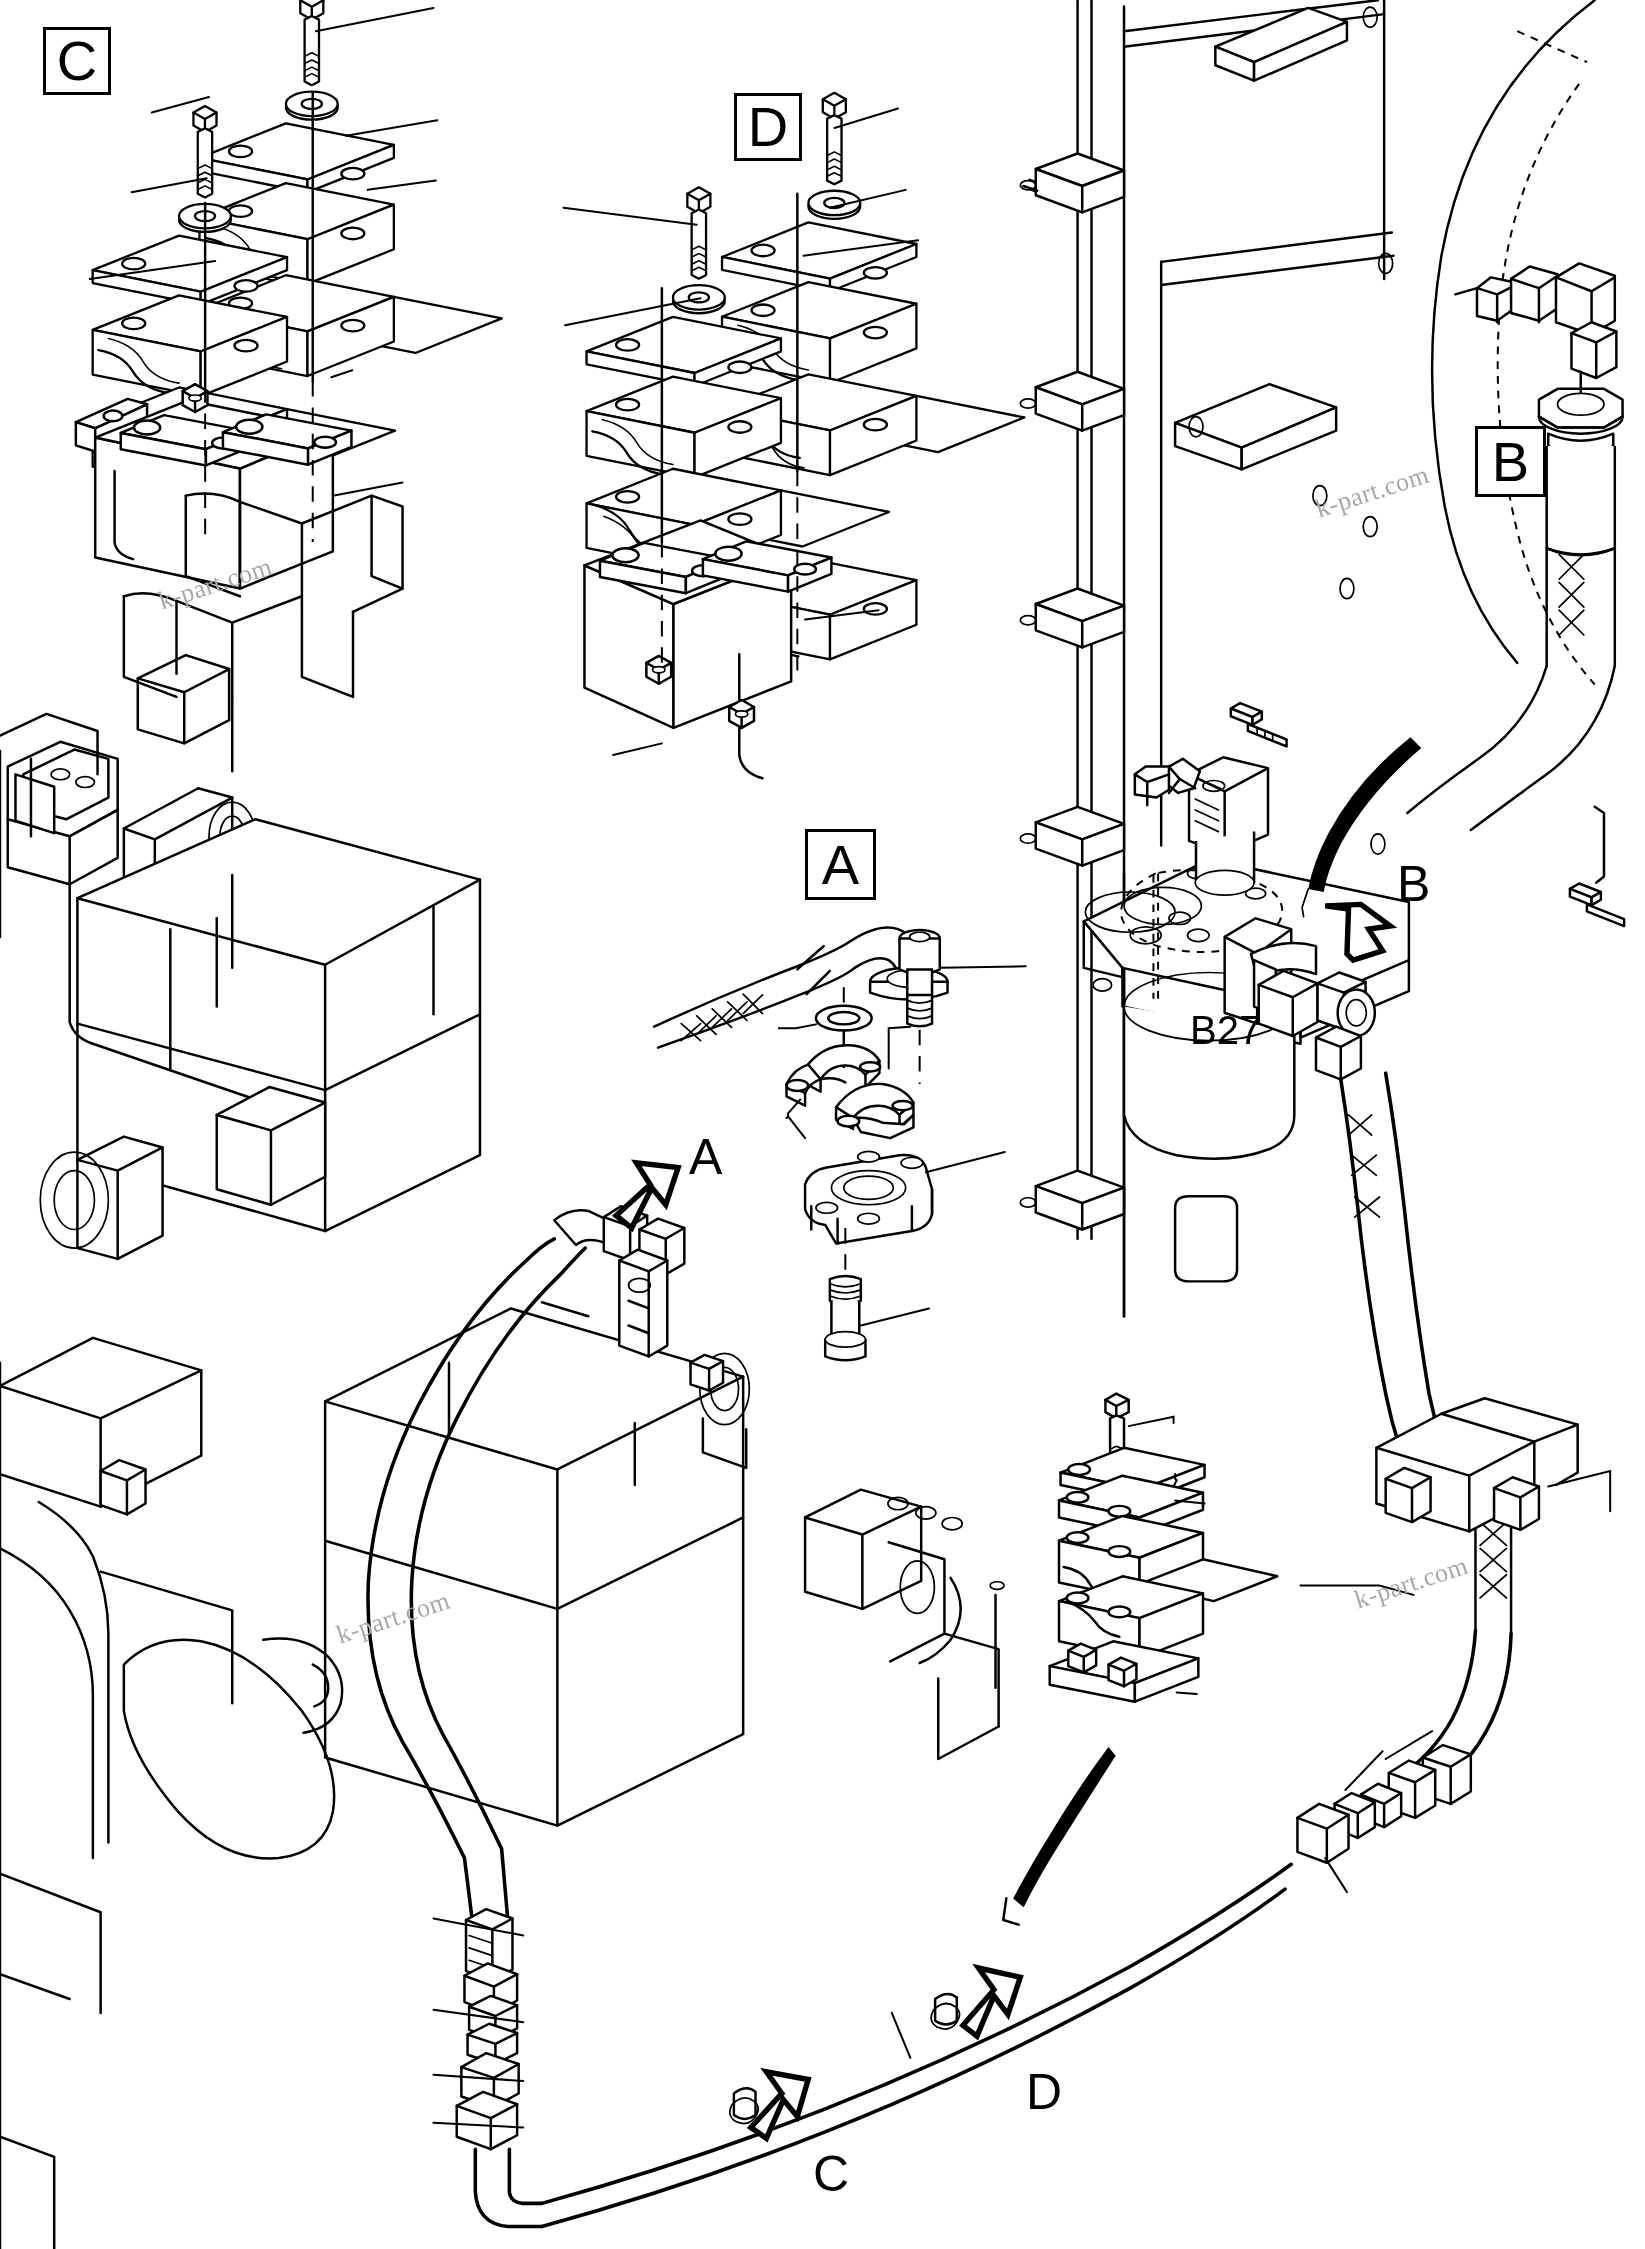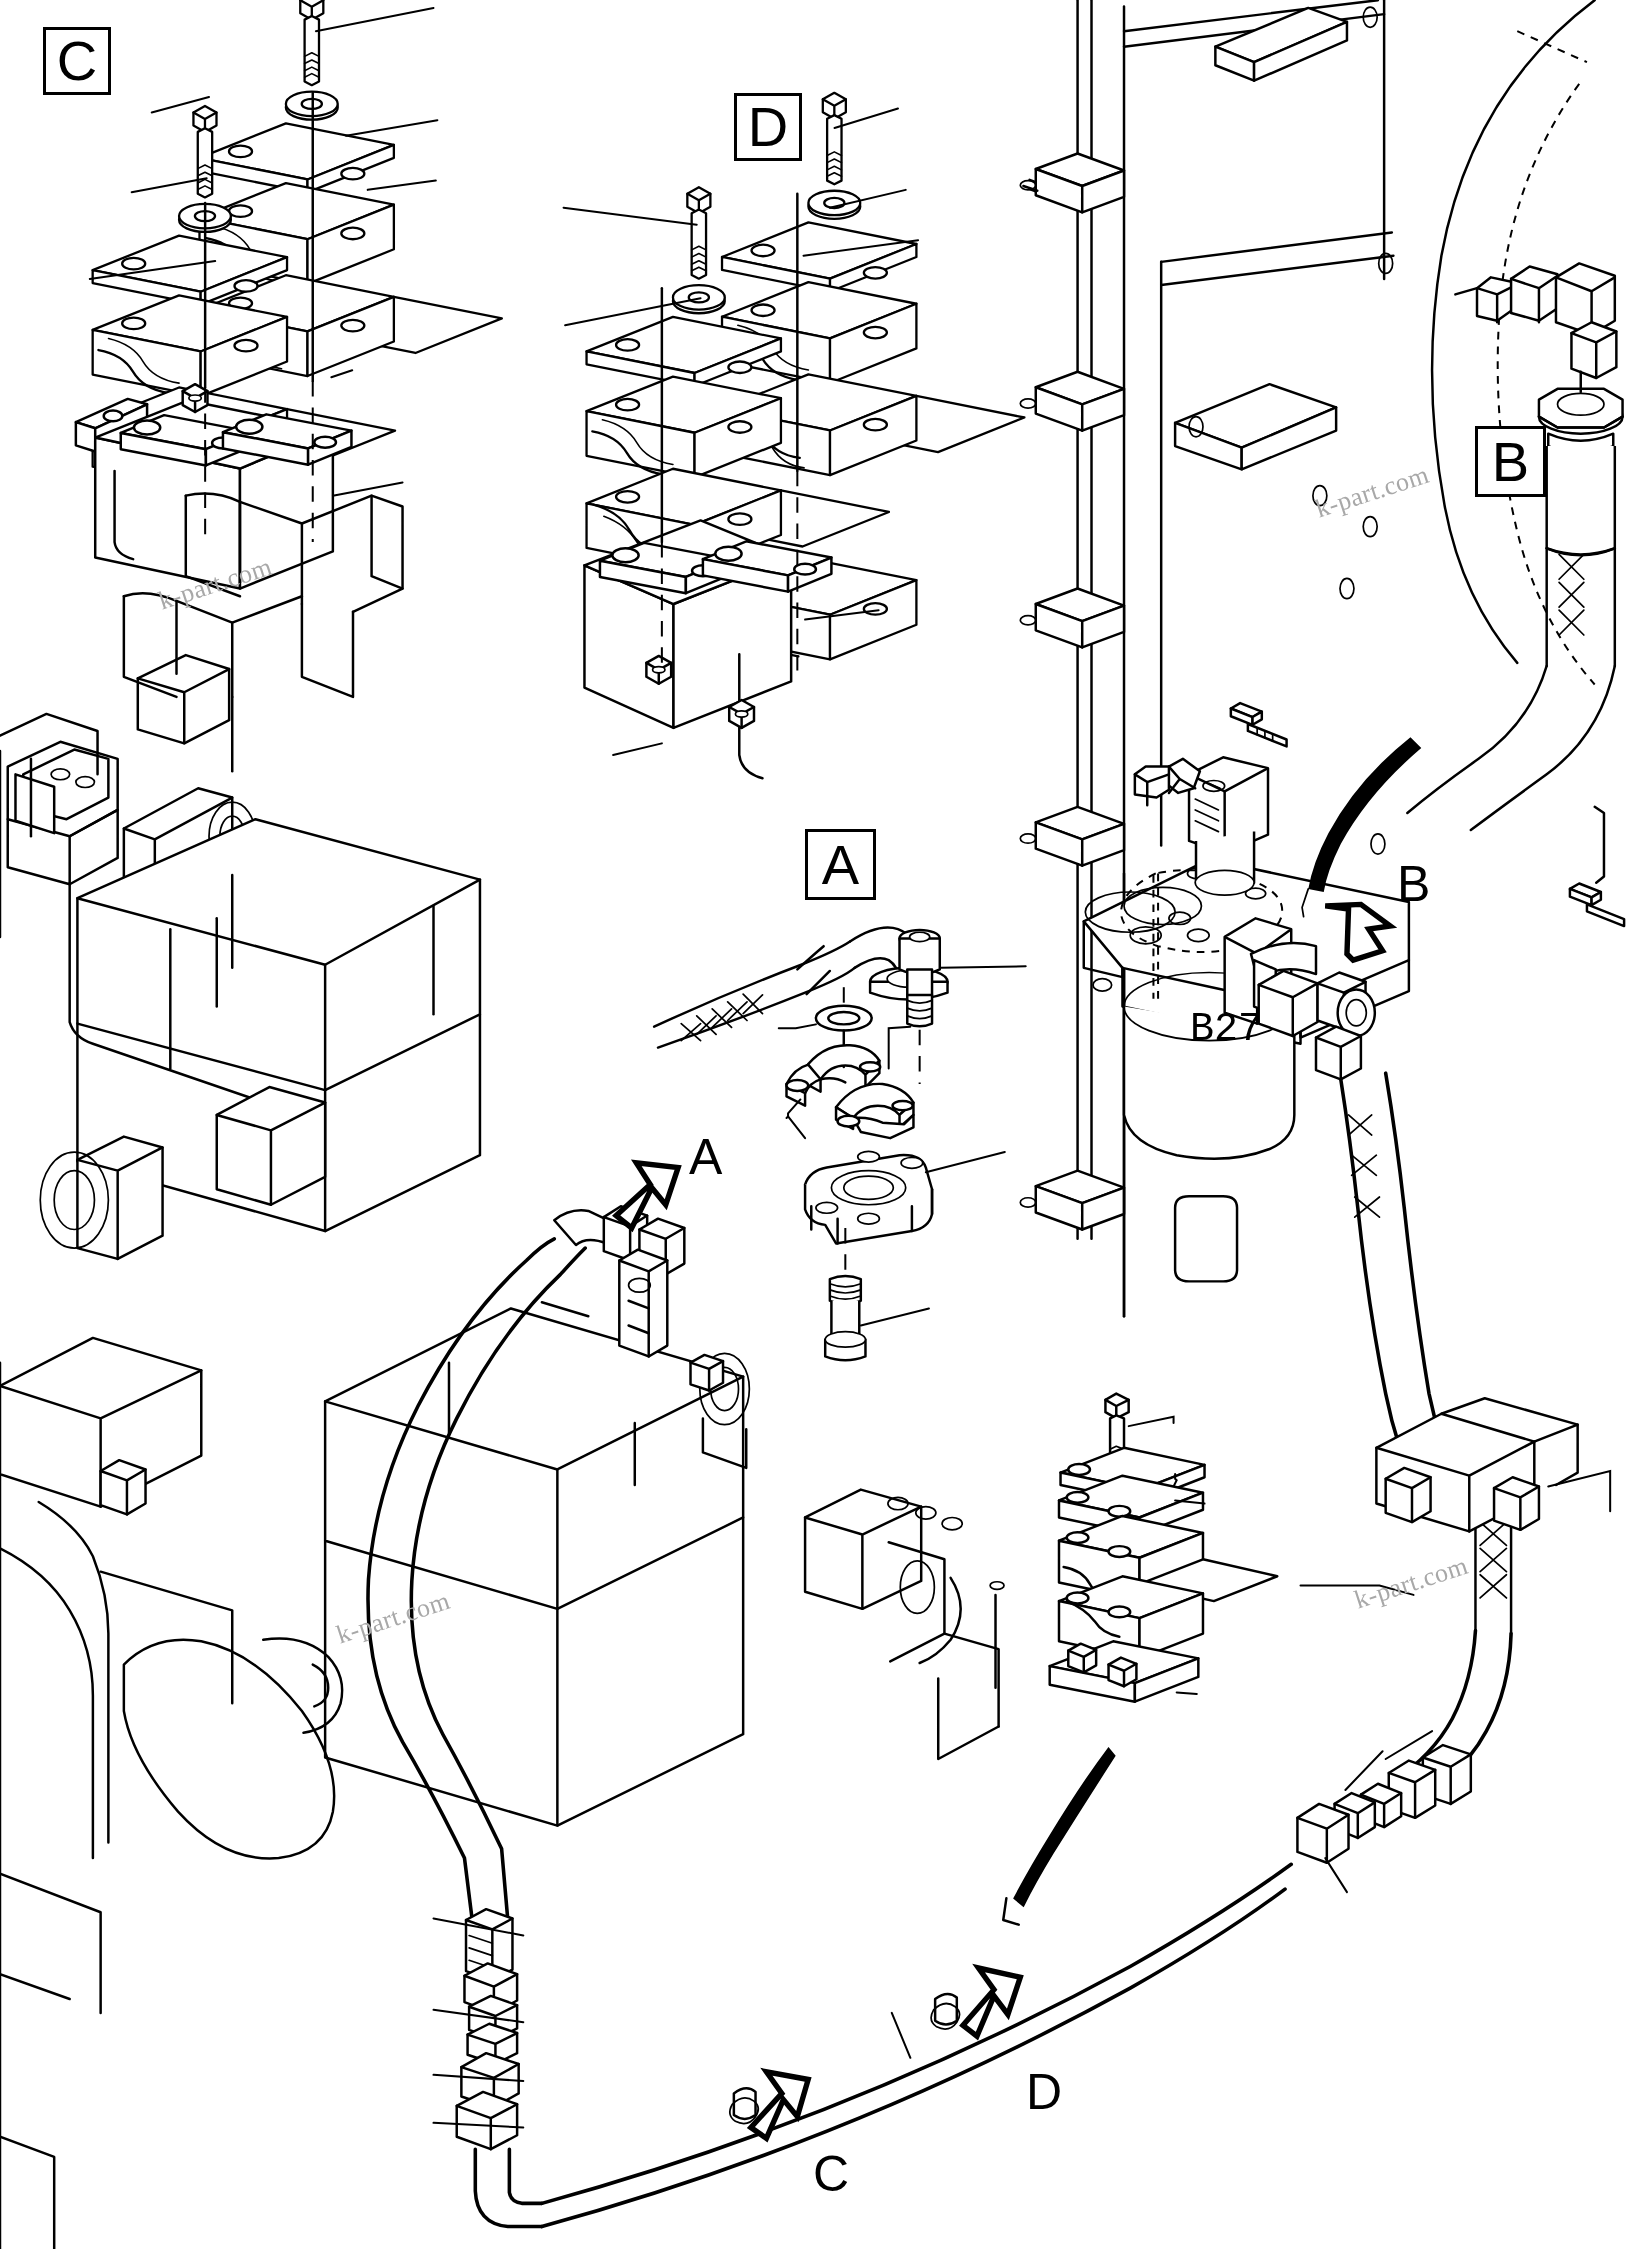--- a/index.html
+++ b/index.html
@@ -40,21 +40,21 @@
     position: absolute;
     font-size: 50px;
     color: #000;
     font-family: "Liberation Sans", sans-serif;
     line-height: 1;
   }
   .part-code {
     position: absolute;
     font-size: 40px;
     color: #000;
-    font-family: Liberation Mono, monospace;
+    font-family: Liberation Sans, sans-serif;
     line-height: 1;
   }
   .watermark {
     position: absolute;
     font-size: 26px;
     color: #a8a8a8;
     font-family: "Liberation Serif", serif;
     white-space: nowrap;
     letter-spacing: 0.4px;
     pointer-events: none;

